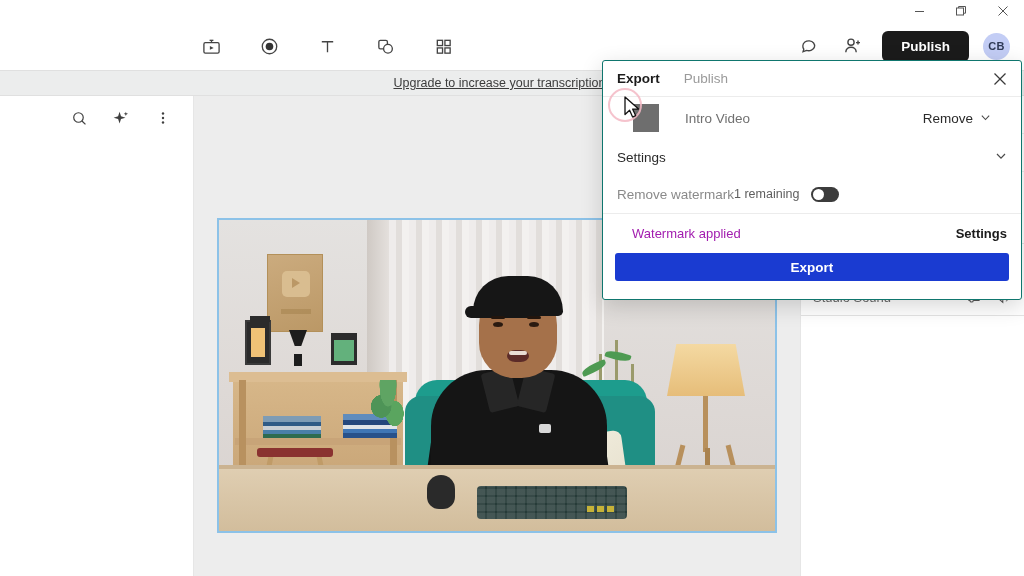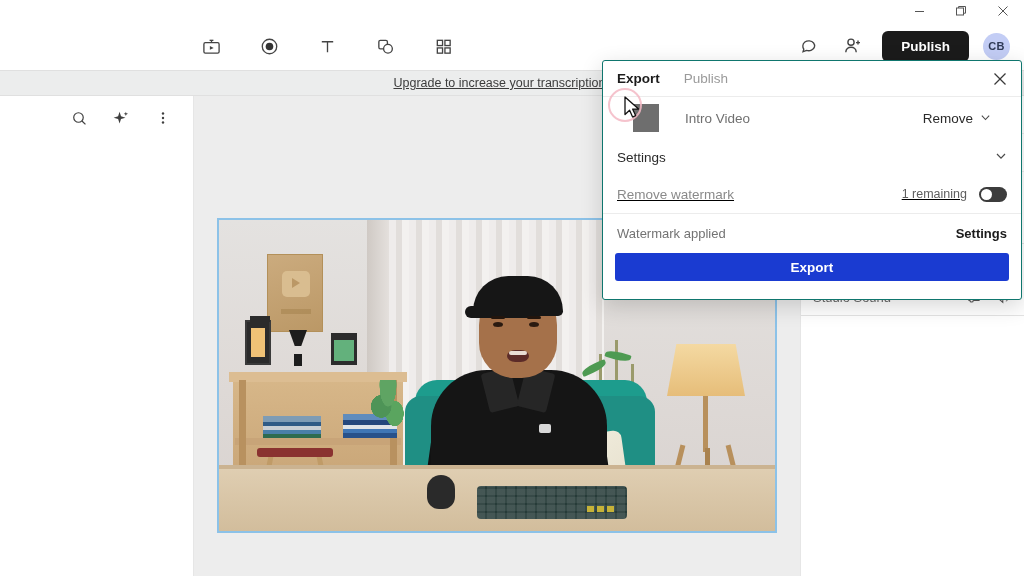--- a/index.html
+++ b/index.html
@@ -261,36 +261,36 @@
   .modal-row {
     height: 42px; display: flex; align-items: center; padding: 0 30px;
     justify-content: space-between;
   }
   .thumb { width: 26px; height: 28px; background: #6e6e6e; flex: none; }
   .row-left { display: flex; align-items: center; gap: 26px; }
   .mname { font-size: 13.5px; color: #707070; }
   .mval { font-size: 13.5px; color: #2a2a2a; display: flex; align-items: center; gap: 7px; }
   .settings-row { height: 36px; display:flex; align-items:center; justify-content: space-between; padding: 0 14px; }
   .slabel { font-size: 13.5px; color: #2a2a2a; }
-  .wm-row { height: 38px; display:flex; align-items:center; justify-content: space-between; padding: 0 14px; text-decoration: underline; }
+  .wm-row { height: 38px; display:flex; align-items:center; justify-content: flex-start; padding: 0 14px; }
   .wm-label { font-size: 13.5px; color: #8a8a8a; }
   .wm-right { display:flex; align-items:center; gap: 12px; }
   .wm-count { font-size: 12.5px; color: #5e5e5e; }
   .toggle {
     width: 28px; height: 15px; border-radius: 8px; background: #3c3c3c; position: relative;
   }
   .toggle-knob {
     position:absolute; left: 2px; top: 2px; width: 11px; height: 11px;
     border-radius: 50%; background: #ffffff;
   }
   .foot-row {
     height: 40px; display:flex; align-items:center; justify-content: space-between;
     padding: 0 14px; border-top: 1px solid #ececec;
   }
-  .foot-label { font-size: 13px; color: #737373; }
+  .foot-label { font-size: 13px; color: #a21caf; margin-left: 15px; }
   .foot-upgrade { font-size: 13px; color: #1a1a1a; font-weight: bold; cursor: pointer; }
   .export-btn {
     display:block; margin: 0 12px; width: calc(100% - 24px); height: 28px;
     background: #1a3bd1; color: #fff; border: none; border-radius: 3px;
     font-size: 13.5px; font-weight: bold; font-family: "Liberation Sans", sans-serif;
     cursor: pointer;
   }
 
   
   .ripple {

